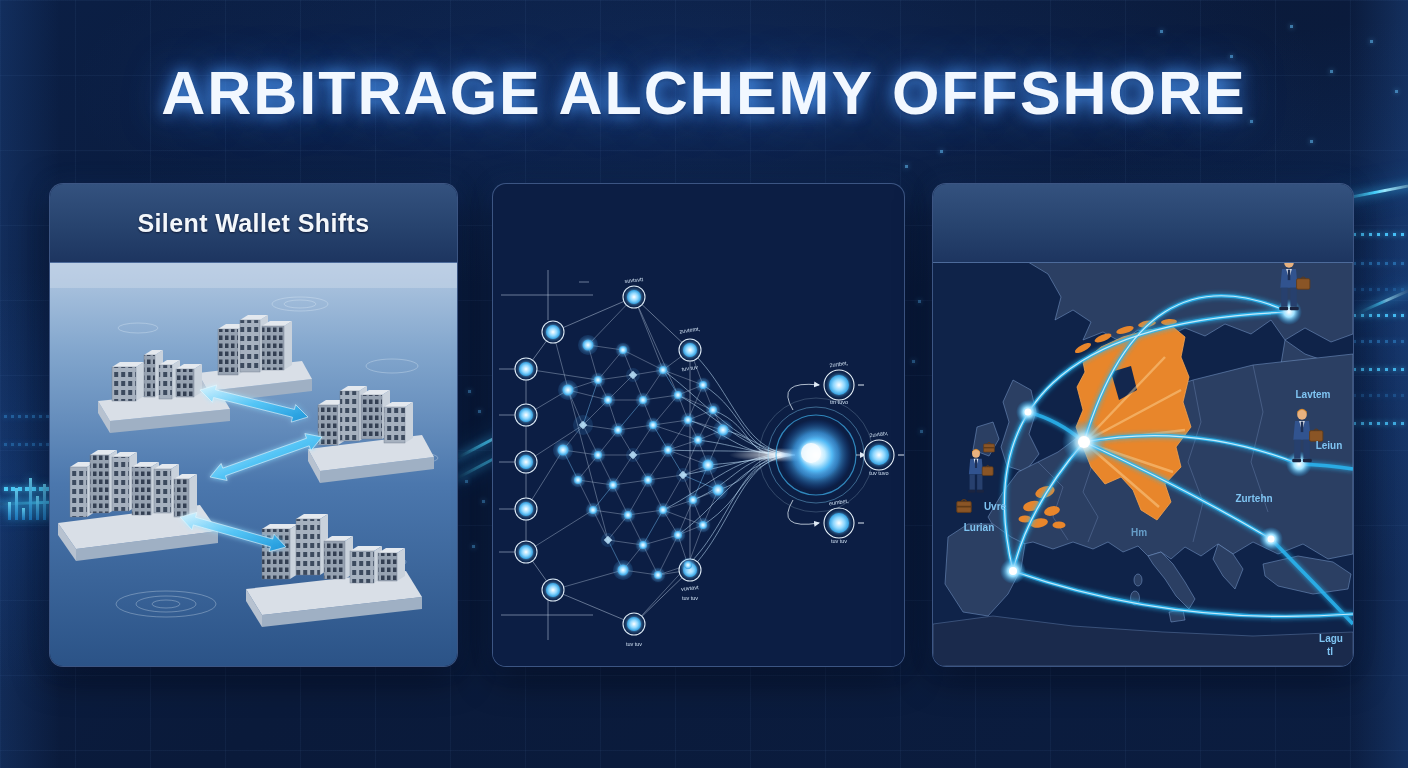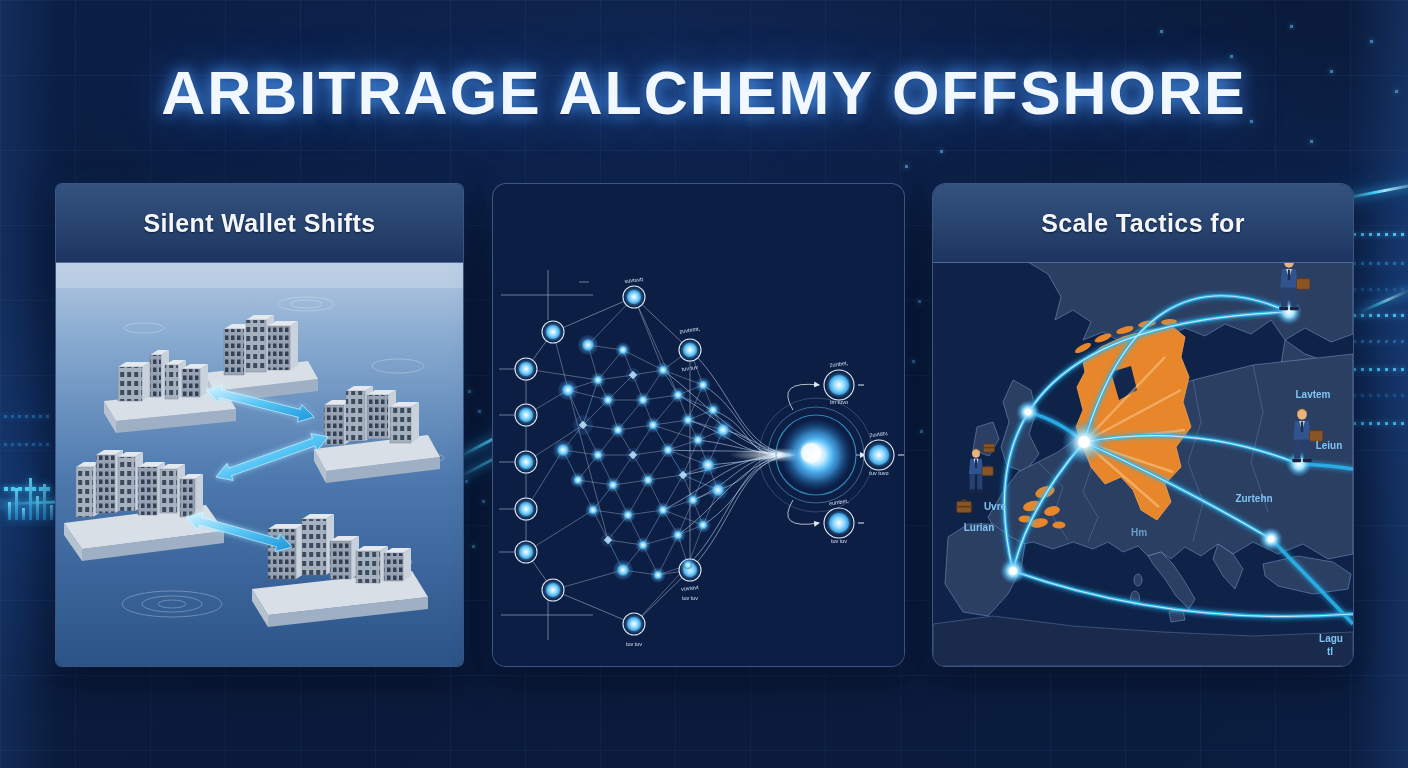--- a/index.html
+++ b/index.html
@@ -23,21 +23,21 @@
     position:absolute;left:0;top:58px;width:100%;text-align:center;margin:0;
     font-size:61px;font-weight:800;letter-spacing:2px;color:#f2f8ff;
     text-shadow:0 0 16px rgba(80,160,255,0.95),0 0 42px rgba(50,120,240,0.65),0 2px 3px rgba(0,0,25,0.8);
   }
   .panel{
     position:absolute;top:183px;height:482px;border-radius:14px;overflow:hidden;
     border:1px solid rgba(140,175,235,0.38);
     box-shadow:0 10px 34px rgba(0,0,10,0.55), 0 0 22px rgba(40,110,220,0.18);
     background:#0c1e44;
   }
-  #panel-wallet{left:55px;width:407px;border-radius:7px;}
+  #panel-wallet{left:49px;width:407px;}
   #panel-surebet{left:492px;width:411px;}
   #panel-scale{left:932px;width:420px;}
   .panel-header{
     position:absolute;left:0;top:0;width:100%;height:78px;z-index:3;
     display:flex;align-items:center;justify-content:center;text-align:center;
     background:linear-gradient(180deg,#34527f 0%,#27436e 55%,#1d3560 100%);
     border-bottom:1px solid rgba(150,185,240,0.25);
   }
   .panel-header h2{
     margin:0;color:#f3f7fb;font-size:25px;font-weight:700;letter-spacing:0.4px;line-height:29px;
@@ -659,21 +659,21 @@
         <text class="lbl2" x="197" y="328" transform="rotate(-6 197 328)">vuvtavt</text>
         <text class="lbl2" x="197" y="338">tuv tuv</text>
         <text class="lbl2" x="141" y="384">tuv tuv</text>
       </g>
     </svg>
   </div>
 </section>
 
 <section class="panel" id="panel-scale">
   <div class="panel-header">
-    <h2><span>Scale Tactics for</span><br></h2>
+    <h2><br></h2>
   </div>
   <div class="panel-body">
     <svg width="420" height="404" viewBox="0 0 420 404">
       <defs>
         <radialGradient id="mnode">
             <stop offset="0" stop-color="#ffffff"></stop>
             <stop offset="0.4" stop-color="#9fe2ff"></stop>
             <stop offset="1" stop-color="#1f9ae0" stop-opacity="0"></stop>
           </radialGradient>
         <filter id="glow3" x="-80%" y="-80%" width="260%" height="260%">

